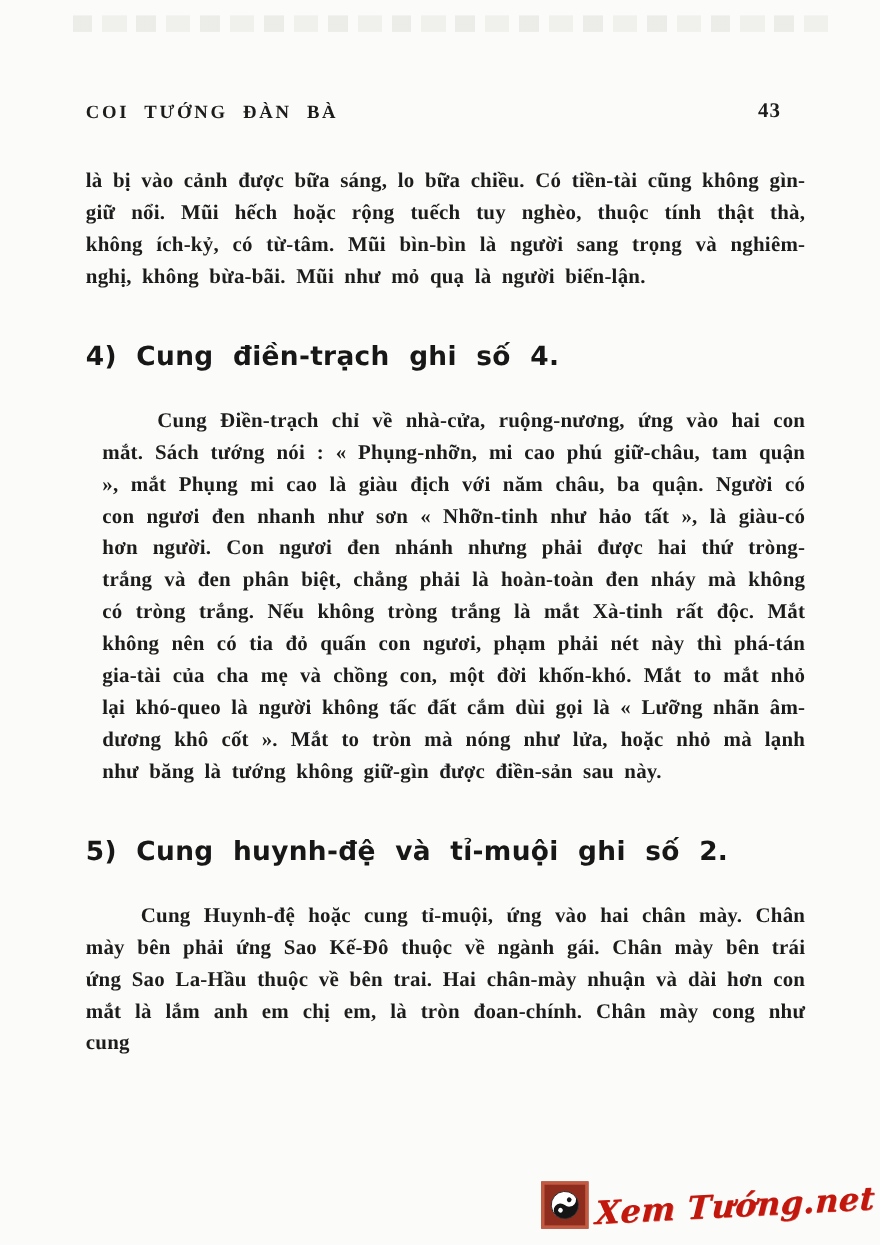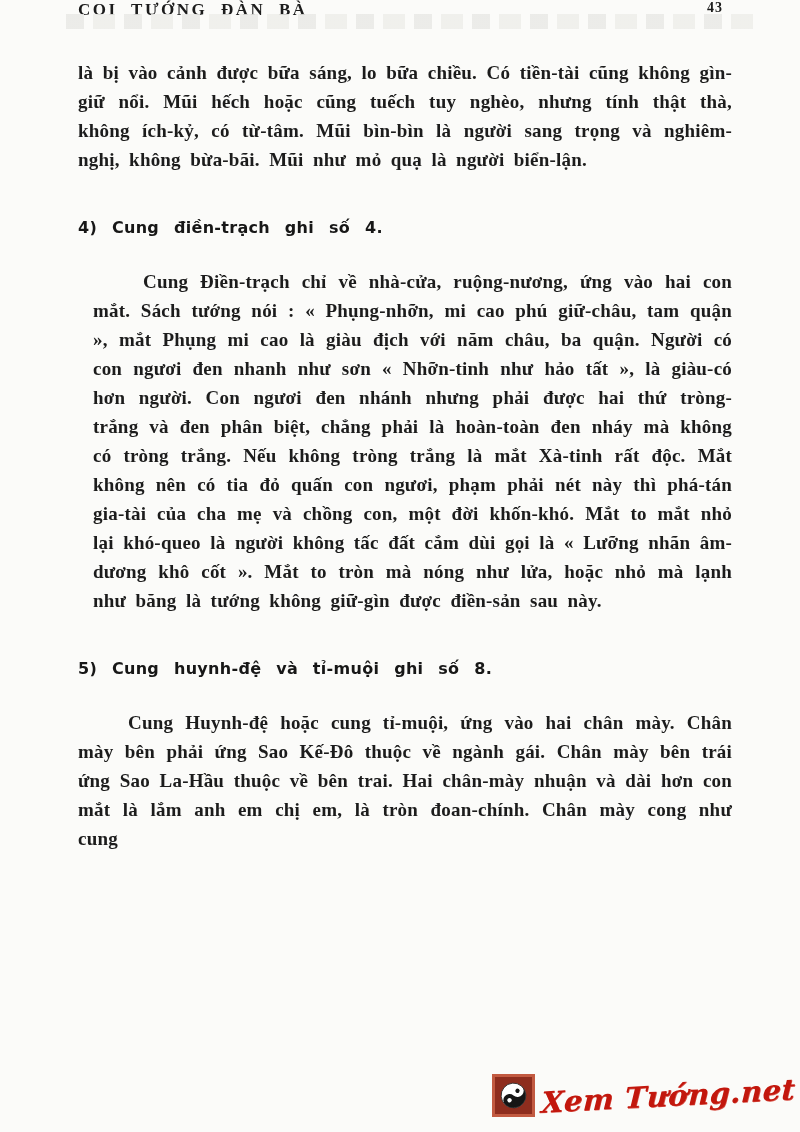--- a/index.html
+++ b/index.html
@@ -18,41 +18,42 @@
     position: absolute; top: 14px; left: 66px; right: 46px; height: 15px;
     background: repeating-linear-gradient(90deg,
       #e9e9e6 0px, #e9e9e6 18px, transparent 18px, transparent 27px,
       #eeeeea 27px, #eeeeea 49px, transparent 49px, transparent 58px);
     opacity: 0.85;
   }
 
   .text-col { margin: 0 68px 0 78px; }
 
   .header-row {
-    display: flex; justify-content: space-between; align-items: flex-start;
+    display: flex; justify-content: space-between; align-items: flex-end;
+    padding-top: 90px;
   }
   .running-title {
     font-weight: 700; font-size: 17px; letter-spacing: 2.5px; word-spacing: 7px;
   }
   .page-number {
-    font-weight: 700; font-size: 14px; letter-spacing: 1px; margin-right: 9px;
+    font-weight: 700; font-size: 19px; letter-spacing: 1px; margin-right: 22px;
   }
 
   .body-par {
     margin: 0; text-align: justify;
     font-size: 19px; line-height: 29px; font-weight: 700;
     word-spacing: 4.5px; letter-spacing: 0.2px;
   }
   .p1 { margin-top: 38px; }
   .p2 { margin-top: 30px; text-indent: 50px; margin-left: 15px; }
   .p3 { margin-top: 30px; text-indent: 50px; }
 
   .section-heading {
     margin: 0; font-family: "DejaVu Sans", "Liberation Sans", sans-serif;
-    font-weight: 700; font-size: 16px; letter-spacing: 0.3px; word-spacing: 9px;
+    font-weight: 700; font-size: 24px; letter-spacing: 0.3px; word-spacing: 9px;
     color: #171717;
   }
   .h4 { margin-top: 44px; }
   .h5 { margin-top: 44px; }
 
   .watermark {
     position: absolute; top: 1074px; right: 4px;
     display: flex; align-items: center; gap: 6px;
   }
   .yinyang-box {
@@ -79,27 +80,27 @@
 <div class="page">
 
   <div class="top-artifact"></div>
 
   <div class="text-col">
     <div class="header-row">
       <span class="running-title">COI TƯỚNG ĐÀN BÀ</span>
       <span class="page-number">43</span>
     </div>
 
-    <p class="body-par p1">là bị vào cảnh được bữa sáng, lo bữa chiều. Có tiền-tài cũng không gìn-giữ nổi. Mũi hếch hoặc cũng tuếch tuy nghèo, nhưng tính thật thà, không ích-kỷ, có từ-tâm. Mũi bìn-bìn là người sang trọng và nghiêm-nghị, không bừa-bãi. Mũi như mỏ quạ là người biển-lận.</p>
+    <p class="body-par p1">là bị vào cảnh được bữa sáng, lo bữa chiều. Có tiền-tài cũng không gìn-giữ nổi. Mũi hếch hoặc rộng tuếch tuy nghèo, thuộc tính thật thà, không ích-kỷ, có từ-tâm. Mũi bìn-bìn là người sang trọng và nghiêm-nghị, không bừa-bãi. Mũi như mỏ quạ là người biển-lận.</p>
 
     <h2 class="section-heading h4">4) Cung điền-trạch ghi số 4.</h2>
 
     <p class="body-par p2">Cung Điền-trạch chỉ về nhà-cửa, ruộng-nương, ứng vào hai con mắt. Sách tướng nói : « Phụng-nhỡn, mi cao phú giữ-châu, tam quận », mắt Phụng mi cao là giàu địch với năm châu, ba quận. Người có con ngươi đen nhanh như sơn « Nhỡn-tinh như hảo tất », là giàu-có hơn người. Con ngươi đen nhánh nhưng phải được hai thứ tròng-trắng và đen phân biệt, chẳng phải là hoàn-toàn đen nháy mà không có tròng trắng. Nếu không tròng trắng là mắt Xà-tinh rất độc. Mắt không nên có tia đỏ quấn con ngươi, phạm phải nét này thì phá-tán gia-tài của cha mẹ và chồng con, một đời khốn-khó. Mắt to mắt nhỏ lại khó-queo là người không tấc đất cắm dùi gọi là « Lưỡng nhãn âm-dương khô cốt ». Mắt to tròn mà nóng như lửa, hoặc nhỏ mà lạnh như băng là tướng không giữ-gìn được điền-sản sau này.</p>
 
-    <h2 class="section-heading h5">5) Cung huynh-đệ và tỉ-muội ghi số 8.</h2>
+    <h2 class="section-heading h5">5) Cung huynh-đệ và tỉ-muội ghi số 2.</h2>
 
     <p class="body-par p3">Cung Huynh-đệ hoặc cung tỉ-muội, ứng vào hai chân mày. Chân mày bên phải ứng Sao Kế-Đô thuộc về ngành gái. Chân mày bên trái ứng Sao La-Hầu thuộc về bên trai. Hai chân-mày nhuận và dài hơn con mắt là lắm anh em chị em, là tròn đoan-chính. Chân mày cong như cung</p>
   </div>
 
   <div class="watermark">
     <span class="yinyang-box">
       <svg width="33" height="33" viewBox="0 0 40 40" aria-hidden="true">
         <circle cx="20" cy="20" r="15" fill="#ffffff"></circle>
         <path d="M20 5 a15 15 0 0 1 0 30 a7.5 7.5 0 0 1 0 -15 a7.5 7.5 0 0 0 0 -15 Z" fill="#151515"></path>
         <circle cx="20" cy="12.5" r="2.6" fill="#151515"></circle>

